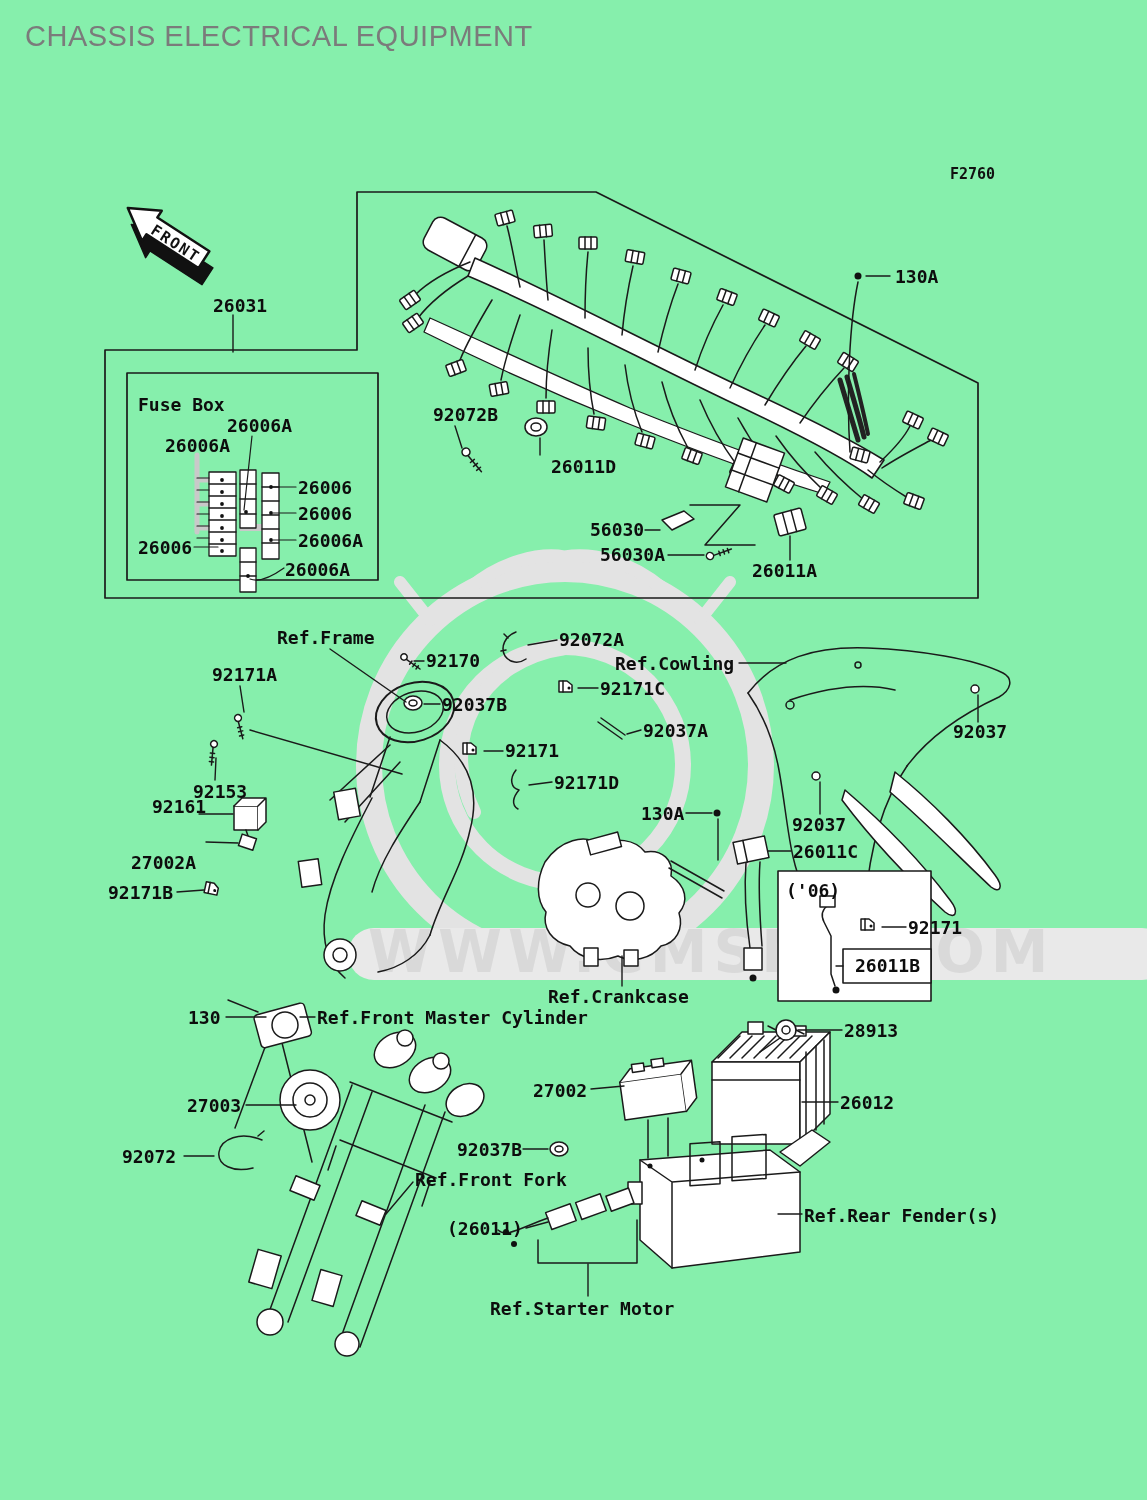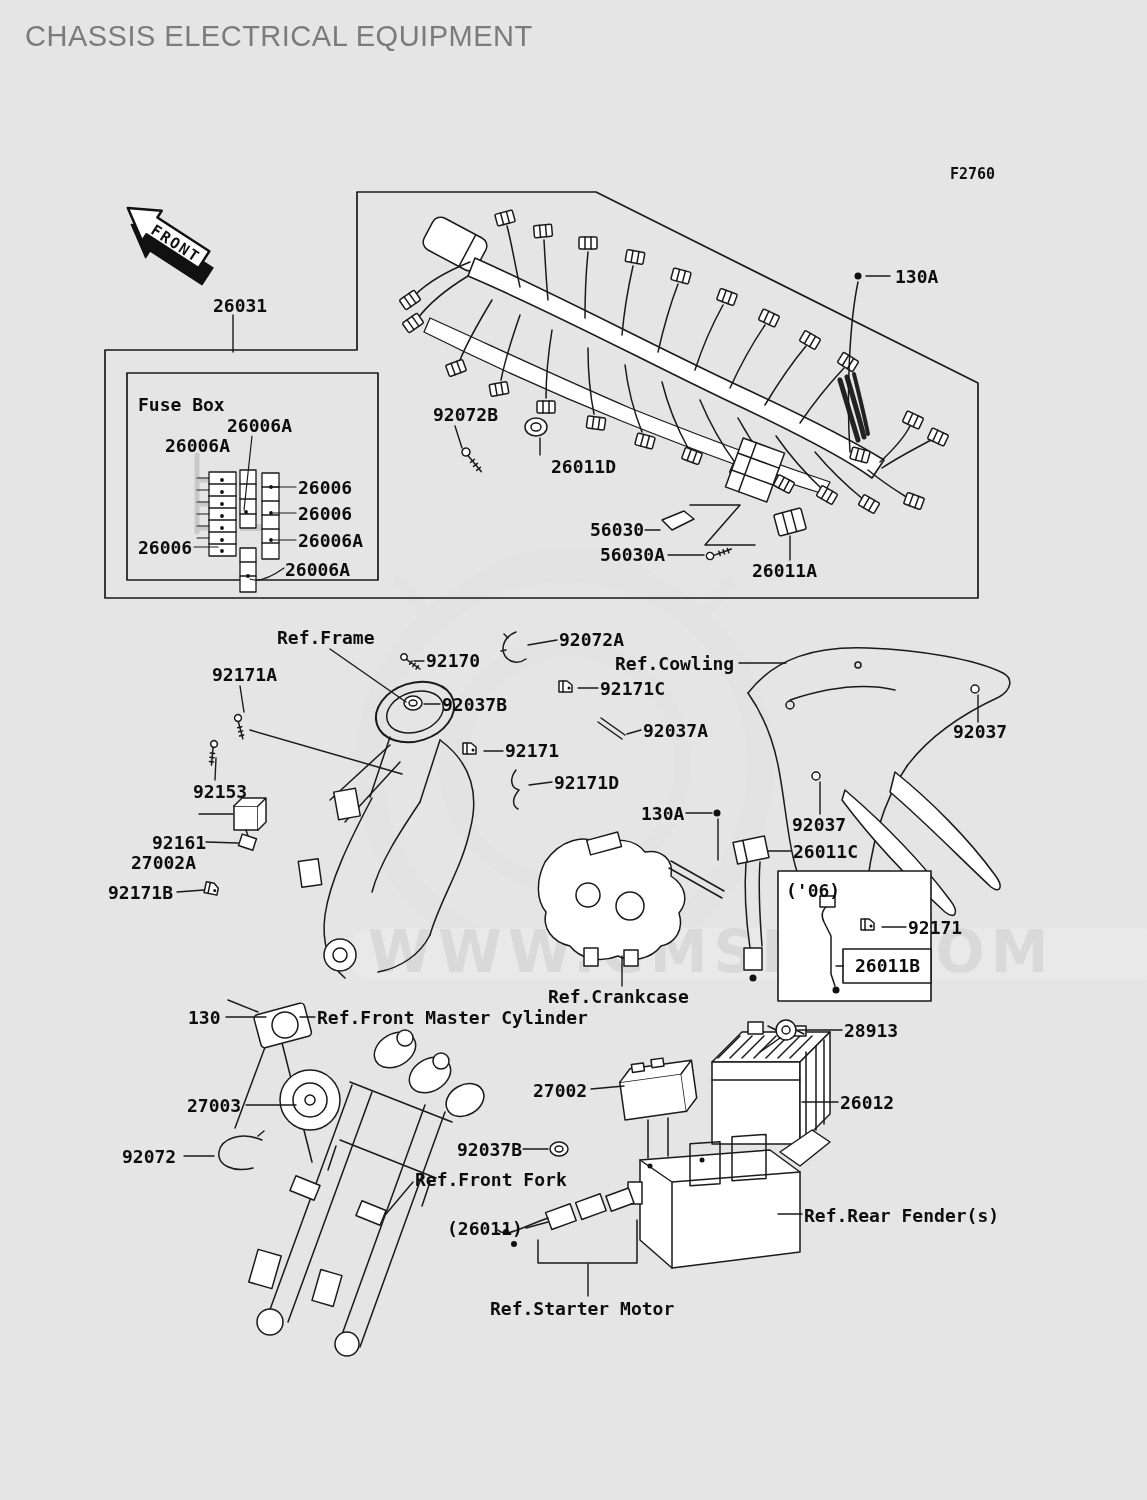--- a/index.html
+++ b/index.html
@@ -1,16 +1,16 @@
 <!DOCTYPE html>
 <html><head>
 <meta charset="utf-8">
 <style>
   html,body{margin:0;padding:0;background:#fff;}
-  #stage{position:relative;width:1147px;height:1500px;overflow:hidden;background:#e5e5e5;
+  #stage{position:relative;width:1147px;height:1500px;overflow:hidden;background:#86efac;
          font-family:"DejaVu Sans Mono",monospace;}
   #page-title{position:absolute;left:25px;top:20px;font-family:"Liberation Sans",sans-serif;
               font-size:29px;color:#7b7b7b;letter-spacing:0.5px;white-space:pre;}
   #fig-code{position:absolute;left:950px;top:165px;font:bold 15px "DejaVu Sans Mono",monospace;color:#111;}
   #diagram-svg{position:absolute;left:0;top:0;}
   .plabel{position:absolute;font:bold 18px "DejaVu Sans Mono",monospace;color:#0d0d0d;
           line-height:1;white-space:pre;}
   #footer-link{position:absolute;left:0;top:1443px;width:1147px;text-align:center;
                font-family:"Liberation Sans",sans-serif;font-size:44px;color:#cc1111;cursor:pointer;}
   svg *{vector-effect:non-scaling-stroke;}
@@ -405,21 +405,21 @@
       <div class="plabel" style="left: 426px; top: 652px;">92170</div>
       <div class="plabel" style="left: 559px; top: 631px;">92072A</div>
       <div class="plabel" style="left: 615px; top: 655px;">Ref.Cowling</div>
       <div class="plabel" style="left: 600px; top: 680px;">92171C</div>
       <div class="plabel" style="left: 442px; top: 696px;">92037B</div>
       <div class="plabel" style="left: 643px; top: 722px;">92037A</div>
       <div class="plabel" style="left: 505px; top: 742px;">92171</div>
       <div class="plabel" style="left: 554px; top: 774px;">92171D</div>
       <div class="plabel" style="left: 193px; top: 783px;">92153</div>
       <div class="plabel" style="left: 131px; top: 806px; margin-top: 48px;">27002A</div>
-      <div class="plabel" style="left: 152px; top: 834px;">92161</div>
+      <div class="plabel" style="left: 152px; top: 798px;">92161</div>
       <div class="plabel" style="left: 108px; top: 884px;">92171B</div>
       <div class="plabel" style="left: 641px; top: 805px;">130A</div>
       <div class="plabel" style="left: 792px; top: 816px;">92037</div>
       <div class="plabel" style="left: 793px; top: 843px;">26011C</div>
       <div class="plabel" style="left: 786px; top: 882px;">('06)</div>
       <div class="plabel" style="left: 908px; top: 919px;">92171</div>
       <div class="plabel" style="left: 855px; top: 957px;">26011B</div>
       <div class="plabel" style="left: 953px; top: 723px;">92037</div>
       <div class="plabel" style="left: 548px; top: 988px;">Ref.Crankcase</div>
       <div class="plabel" style="left: 188px; top: 1009px;">130</div>

